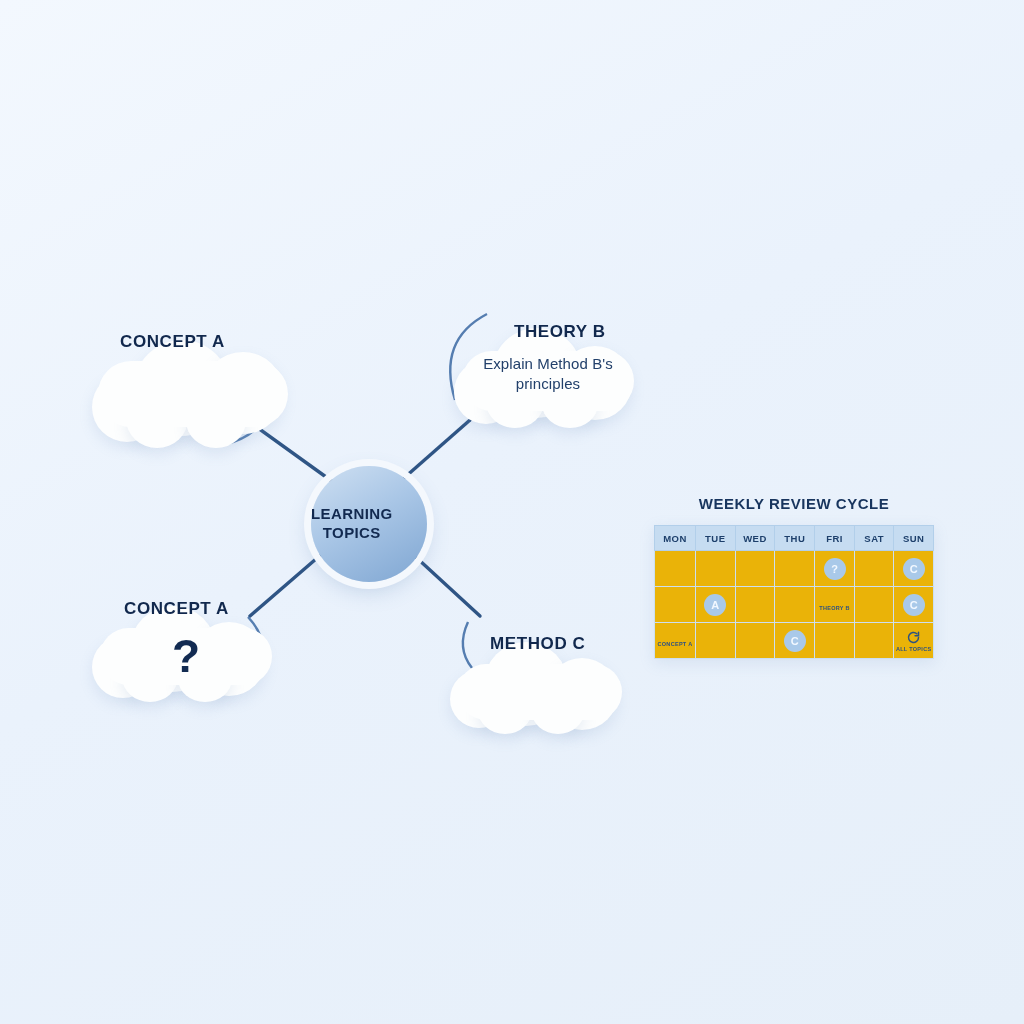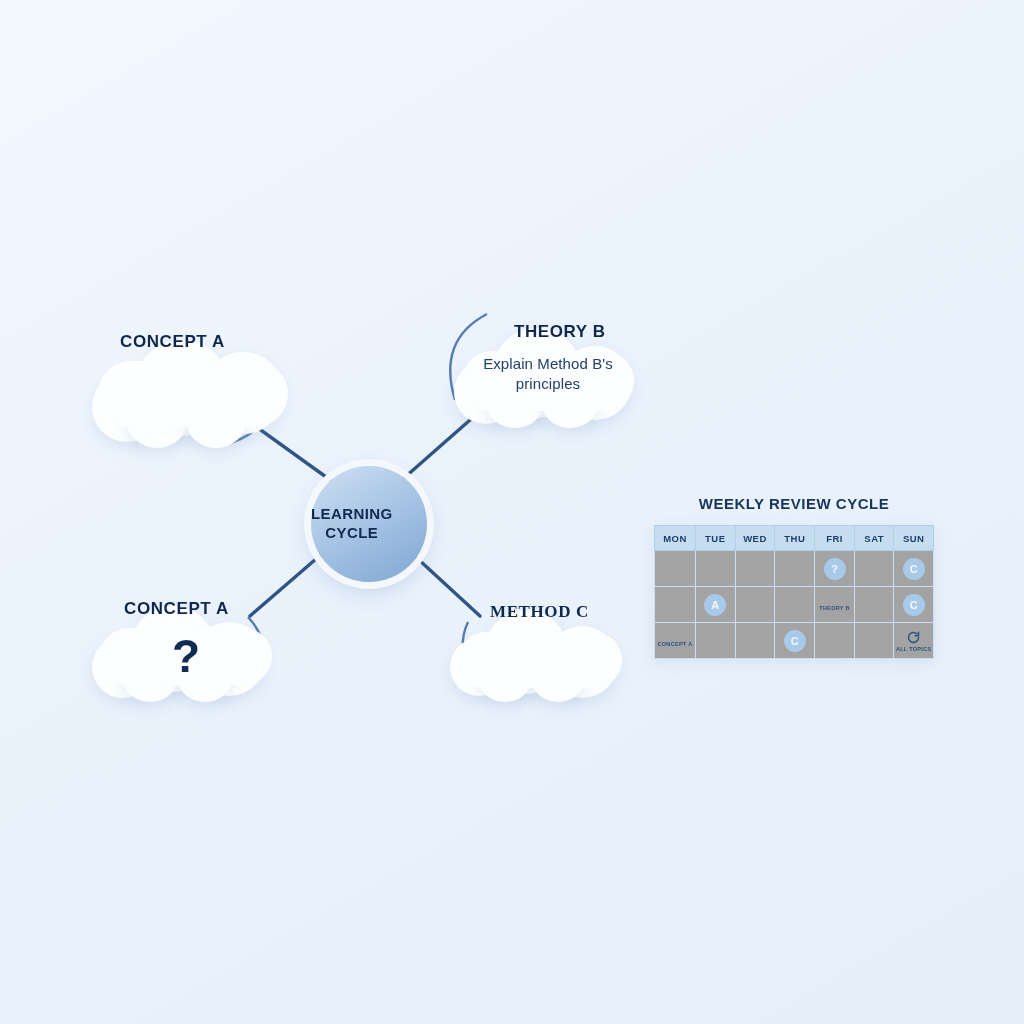--- a/index.html
+++ b/index.html
@@ -49,21 +49,21 @@
     z-index:4;
   }
 
   
   #node-concept-a{left:98px;top:338px;width:190px;height:106px;}
   #node-concept-a .cloud-title{left:22px;top:-6px;}
   #node-theory-b{left:462px;top:330px;width:172px;height:96px;}
   #node-theory-b .cloud-title{left:52px;top:-8px;}
   #node-concept-a2{left:100px;top:608px;width:172px;height:92px;}
   #node-concept-a2 .cloud-title{left:24px;top:-9px;}
-  #node-method-c{left:458px;top:612px;width:164px;height:90px;font-family:Liberation Serif, serif;}
+  #node-method-c{left:458px;top:644px;width:164px;height:90px;}
   #node-method-c .cloud-title{left:32px;top:-10px;}
 
   
   #center-node{
     position:absolute;left:311px;top:466px;width:116px;height:116px;
     border-radius:50%;
     background:linear-gradient(150deg,#cfe0f2 0%,#a9c6e6 45%,#7fa6d2 100%);
     box-shadow:0 0 0 7px #f4f8fd, 0 8px 22px rgba(90,130,180,.30);
     display:flex;align-items:center;justify-content:flex-start;
     z-index:6;
@@ -75,21 +75,21 @@
 
   
   #calendar-panel{position:absolute;left:654px;top:455px;width:280px;margin-top:40px;}
   #calendar-title{
     text-align:center;color:#18355e;
     font-size:15px;font-weight:700;letter-spacing:.5px;
     margin-bottom:13px;
   }
   #calendar-table{
     width:280px;border-collapse:collapse;
-    background:#a3a3a3;
+    background:#eab308;
     border:1px solid #b6d2ec;
     box-shadow:0 4px 14px rgba(120,150,190,.16);
   }
   #calendar-table th{
     background:#c6dcf1;border:1px solid #b2cfea;
     color:#1d3f6b;font-size:9.5px;font-weight:700;letter-spacing:.5px;
     height:22px;
   }
   #calendar-table td{
     border:1px solid #ccdff1;
@@ -178,21 +178,21 @@
       <div class="puff" style="left:20px;top:42px;width:54px;height:48px;"></div>
       <div class="puff" style="left:74px;top:46px;width:52px;height:44px;"></div>
       <div class="cloud-body"></div>
     </div>
     <div class="cloud-title">METHOD C</div>
   </div>
 
   <div id="center-node">
     <div id="center-label">
       <div>LEARNING</div>
-      <div>CYCLE</div>
+      <div>TOPICS</div>
     </div>
   </div>
 
   <div id="calendar-panel">
     <div id="calendar-title">WEEKLY REVIEW CYCLE</div>
     <table id="calendar-table">
       <thead>
         <tr id="cal-head">
             <th>MON</th>
             <th>TUE</th>

